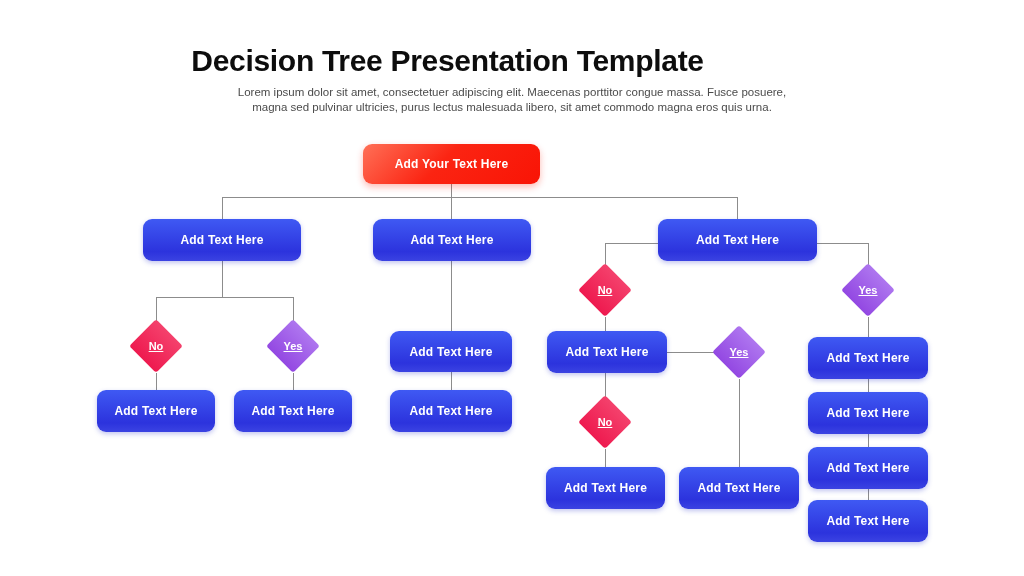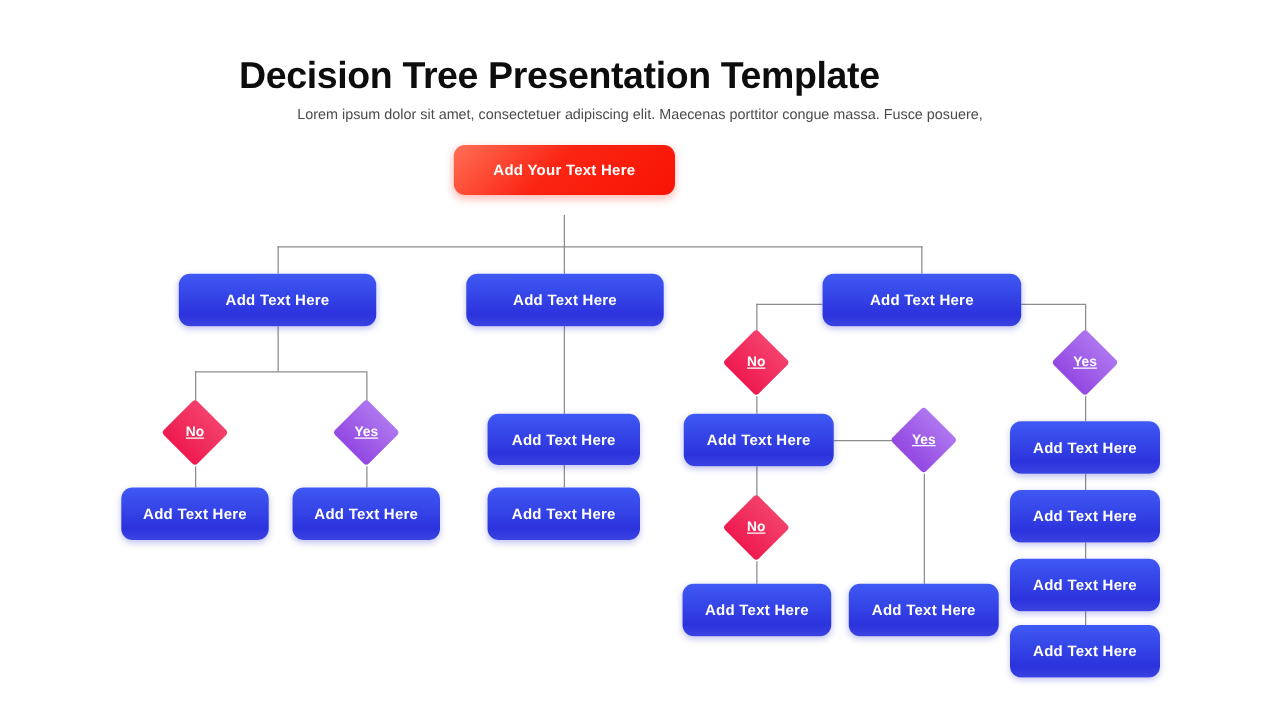--- a/index.html
+++ b/index.html
@@ -43,20 +43,21 @@
   .line.h{height:1px;}
 </style>
 </head>
 <body>
 
 <div class="slide">
 
   <div class="title">Decision Tree Presentation Template</div>
   <div class="subtitle">
     <span>Lorem ipsum dolor sit amet, consectetuer adipiscing elit. Maecenas porttitor congue massa. Fusce posuere,</span><br>
+    <span>magna sed pulvinar ultricies, purus lectus malesuada libero, sit amet commodo magna eros quis urna.</span>
   </div>
 
   <div class="line v" style="left:451px;top:172px;height:47px;"></div>
   <div class="line h" style="left:222px;top:197px;width:516px;"></div>
   <div class="line v" style="left:222px;top:197px;height:22px;"></div>
   <div class="line v" style="left:737px;top:197px;height:22px;"></div>
 
   <div class="line v" style="left:222px;top:261px;height:36px;"></div>
   <div class="line h" style="left:156px;top:297px;width:137px;"></div>
   <div class="line v" style="left:156px;top:297px;height:24px;"></div>
@@ -74,21 +75,21 @@
   <div class="line v" style="left:605px;top:317px;height:14px;"></div>
   <div class="line h" style="left:667px;top:352px;width:47px;"></div>
   <div class="line v" style="left:605px;top:373px;height:24px;"></div>
   <div class="line v" style="left:605px;top:449px;height:18px;"></div>
   <div class="line v" style="left:739px;top:379px;height:88px;"></div>
   <div class="line v" style="left:868px;top:317px;height:20px;"></div>
   <div class="line v" style="left:868px;top:379px;height:13px;"></div>
   <div class="line v" style="left:868px;top:434px;height:13px;"></div>
   <div class="line v" style="left:868px;top:489px;height:11px;"></div>
 
-  <div class="node root" style="left:363px;top:116px;width:177px;height:40px;">
+  <div class="node root" style="left:363px;top:144px;width:177px;height:40px;">
     <span>Add Your Text Here</span>
   </div>
 
   <div class="node blue" style="left:143px;top:219px;width:158px;height:42px;">
     <span>Add Text Here</span>
   </div>
   <div class="node blue" style="left:373px;top:219px;width:158px;height:42px;">
     <span>Add Text Here</span>
   </div>
   <div class="node blue" style="left:658px;top:219px;width:159px;height:42px;">

